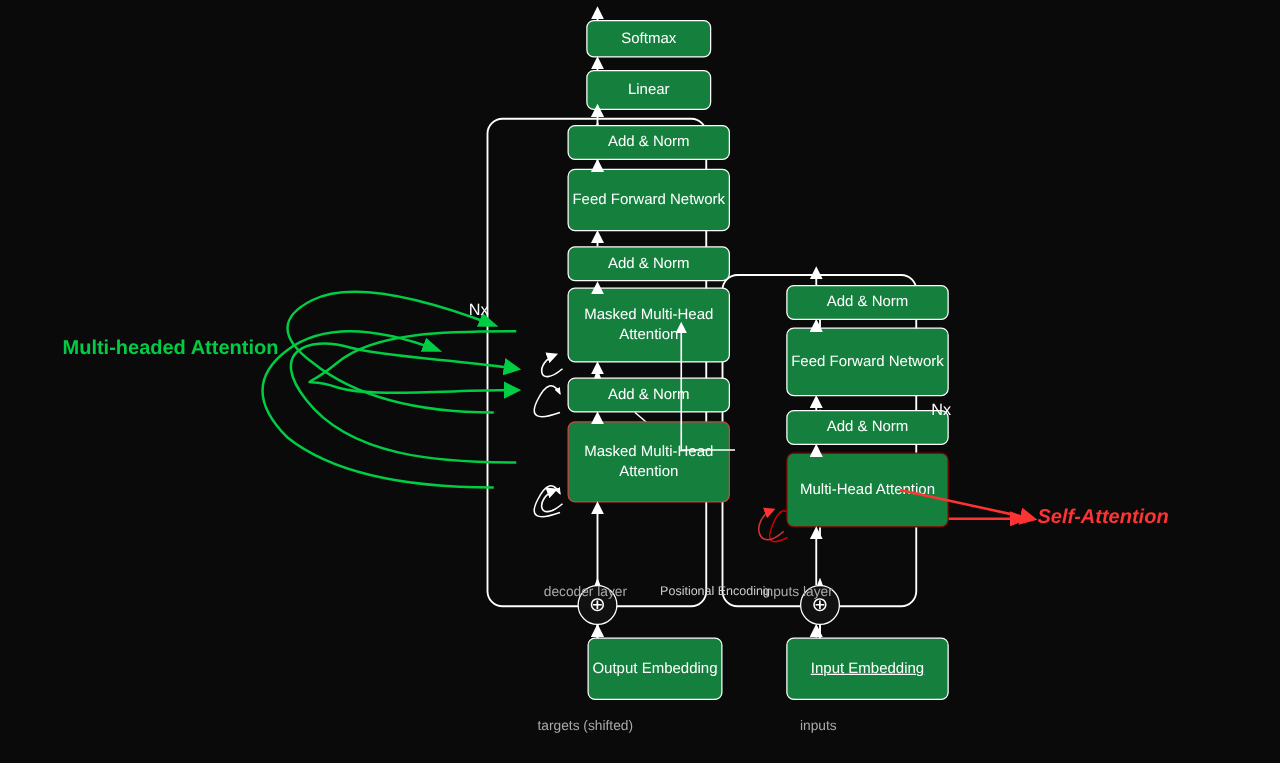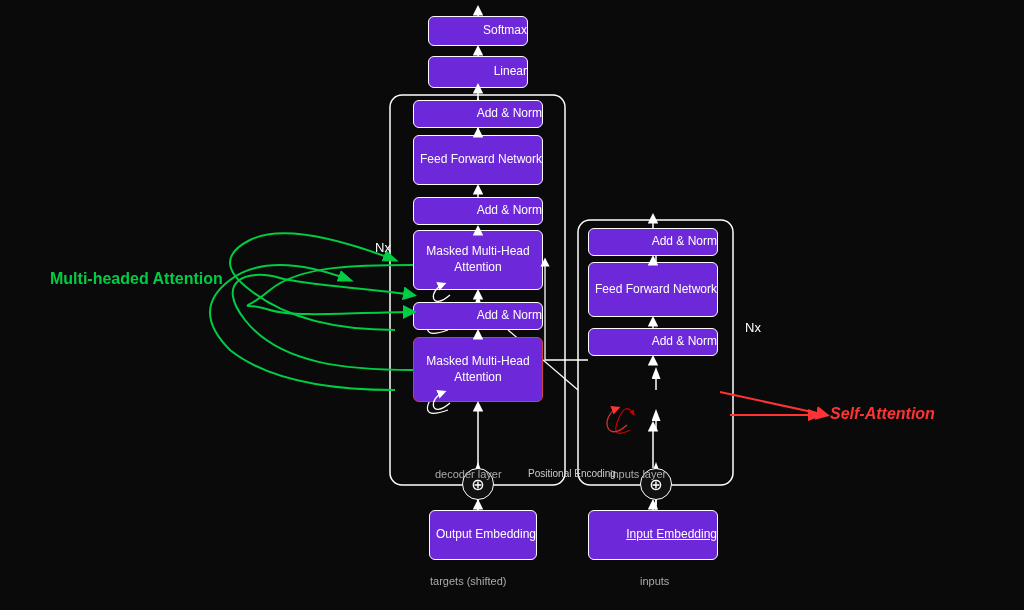--- a/index.html
+++ b/index.html
@@ -22,26 +22,27 @@
       top: 0; left: 0;
       width: 1024px;
       height: 610px;
     }
     .box {
       position: absolute;
       border: 1.5px solid white;
       border-radius: 6px;
       display: flex;
       align-items: center;
-      justify-content: flex-end;
+      justify-content: center;
       text-align: center;
       font-size: 12px;
       color: white;
-      background: #6d28d9;
+      background: #15803d;
       line-height: 1.3;
+      margin-left: 41px;
     }
     .label-text {
       position: absolute;
       font-size: 11px;
       color: white;
       text-align: center;
     }
     .green-label {
       position: absolute;
       font-size: 16px;
@@ -193,20 +194,24 @@
 
   <div class="box" style="left:588px; top:262px; width:130px; height:55px; font-size:12px;">
     <span>Feed Forward
 Network</span>
   </div>
 
   <div class="box" style="left:588px; top:328px; width:130px; height:28px; font-size:12px;">
     <span>Add &amp; Norm</span>
   </div>
 
+  <div class="box" style="left:588px; top:362px; width:130px; height:60px; font-size:12px; border: 1.5px solid #880000;">
+    <span>Multi-Head
+Attention</span>
+  </div>
 
   <div style="position:absolute; left:640px; top:468px; width:32px; height:32px; border:1.5px solid white; border-radius:50%; display:flex; align-items:center; justify-content:center; font-size:16px; background:#111; color:white;">⊕</div>
 
   <div class="box" style="left:588px; top:510px; width:130px; height:50px; font-size:12px;text-decoration:underline;">
     <span>Input
 Embedding</span>
   </div>
 
   <div class="label-text" style="left:610px; top:468px; font-size:11px; color:#aaa;">
     <span>inputs layer</span>

